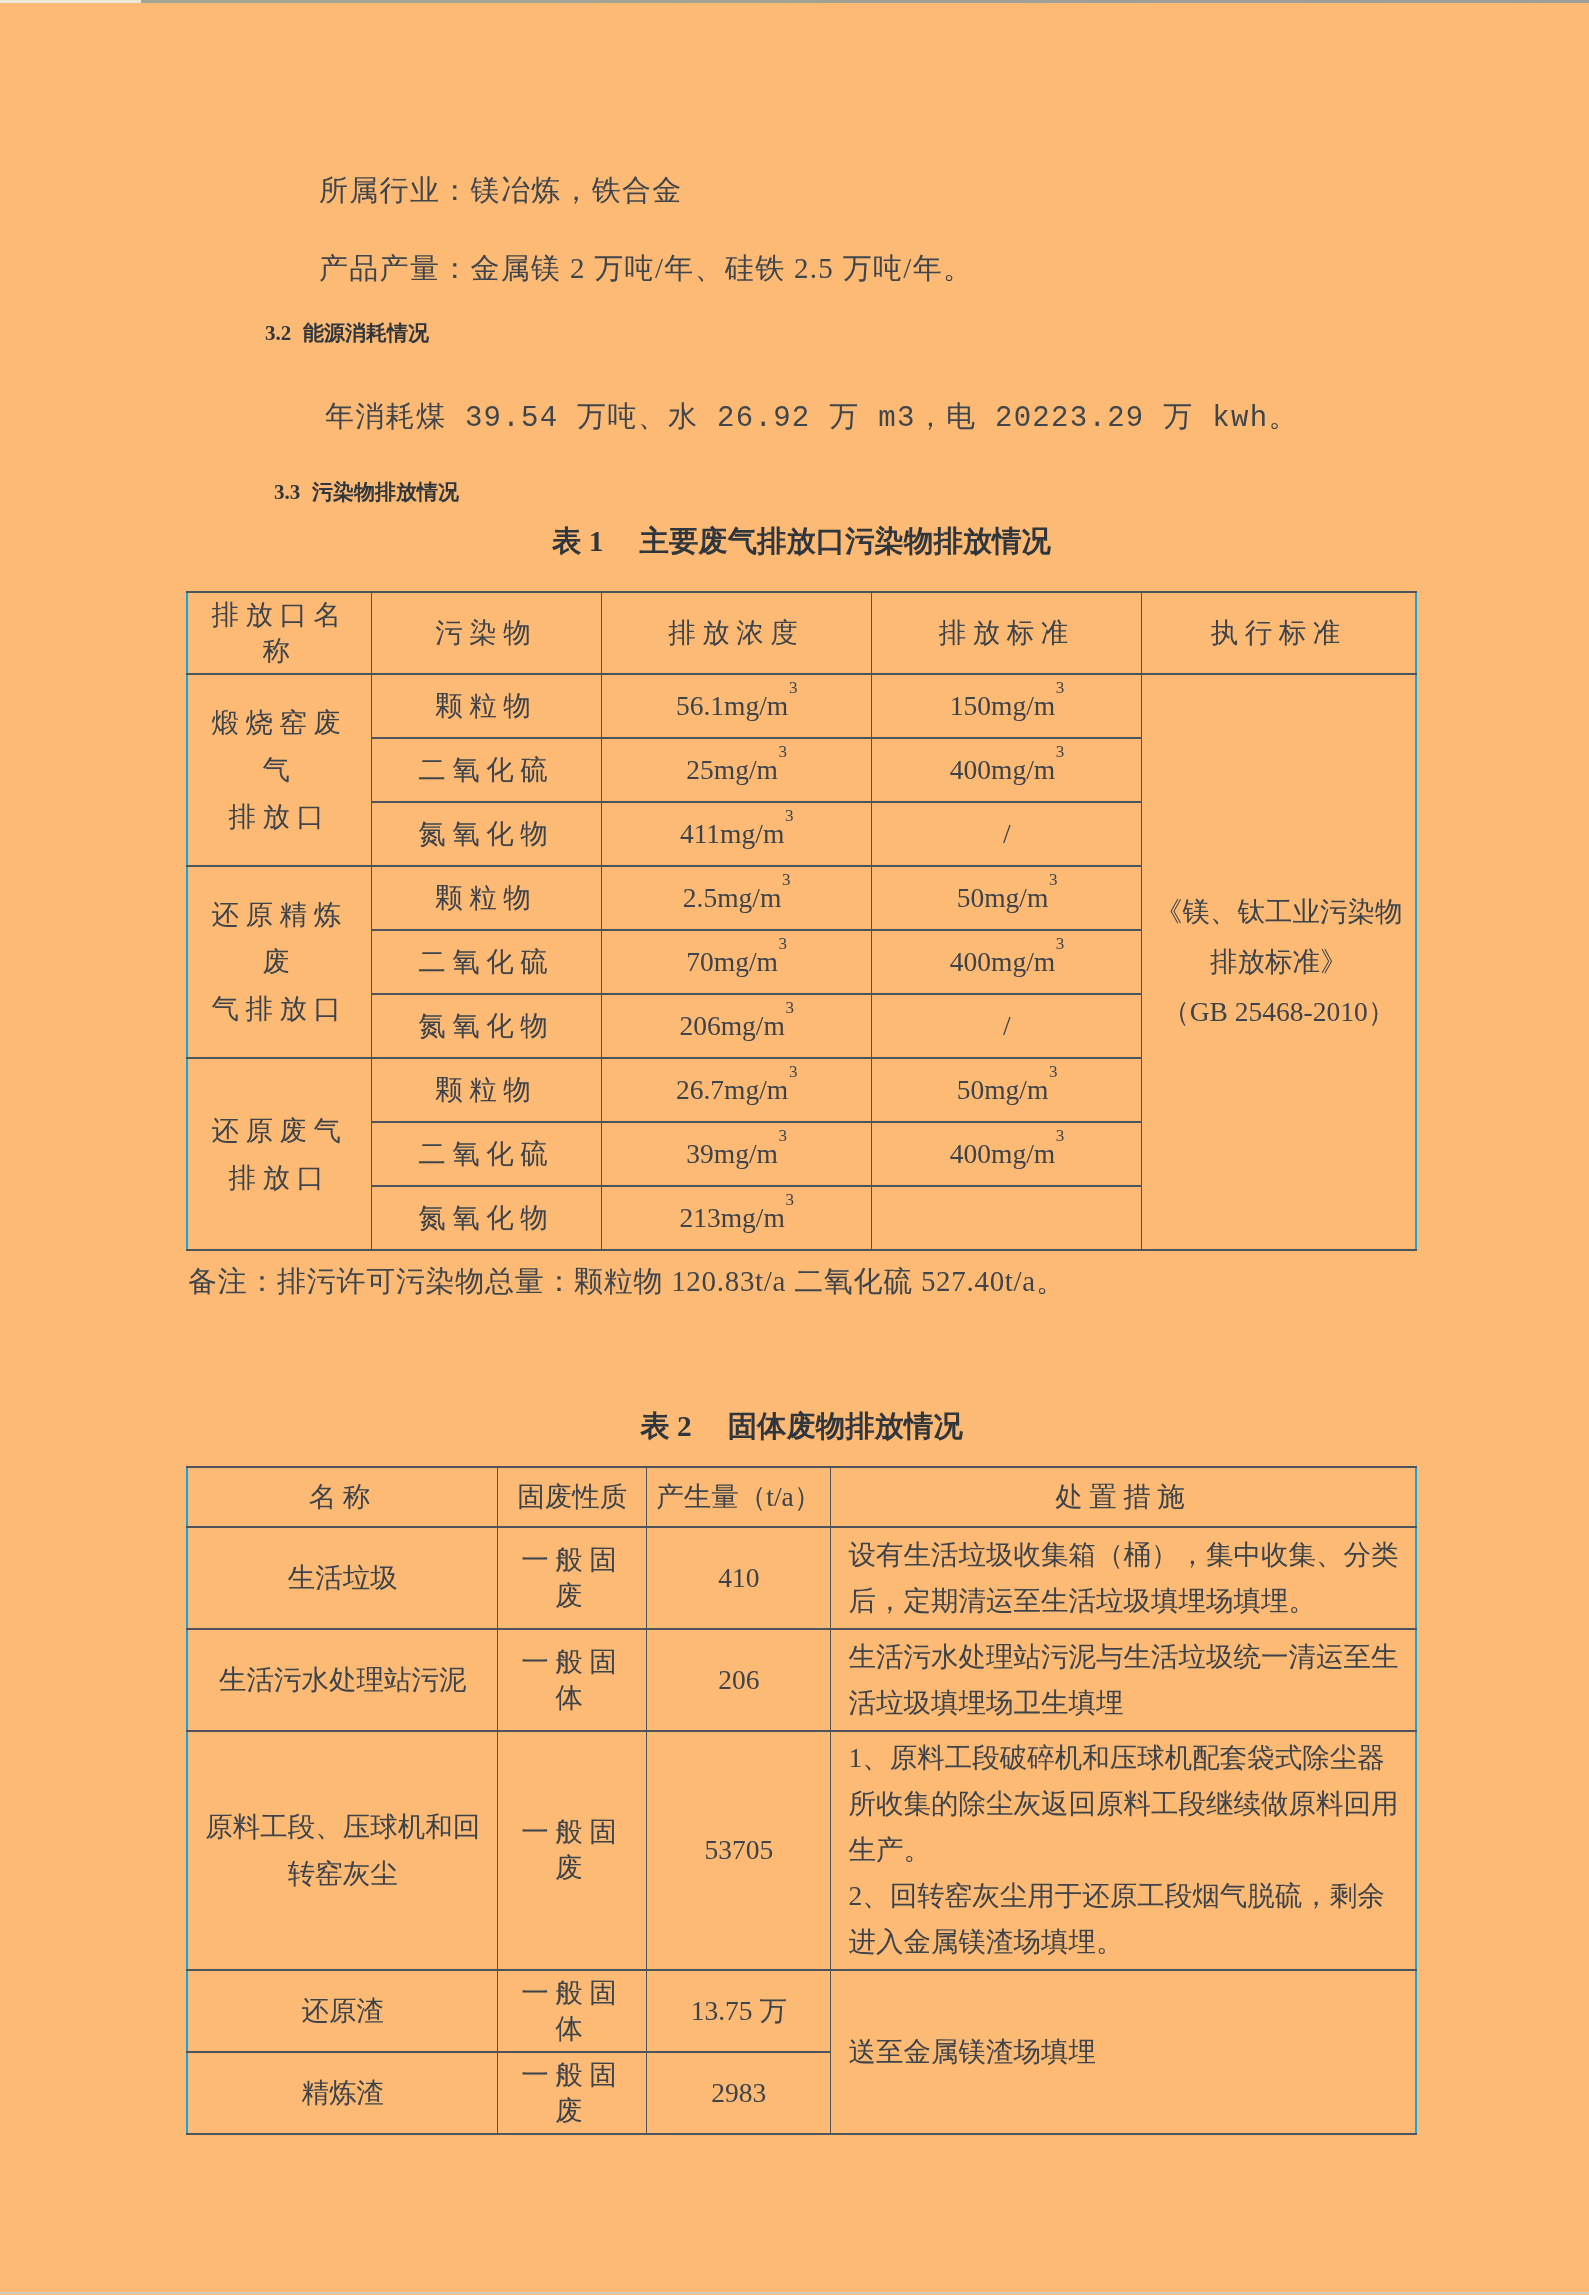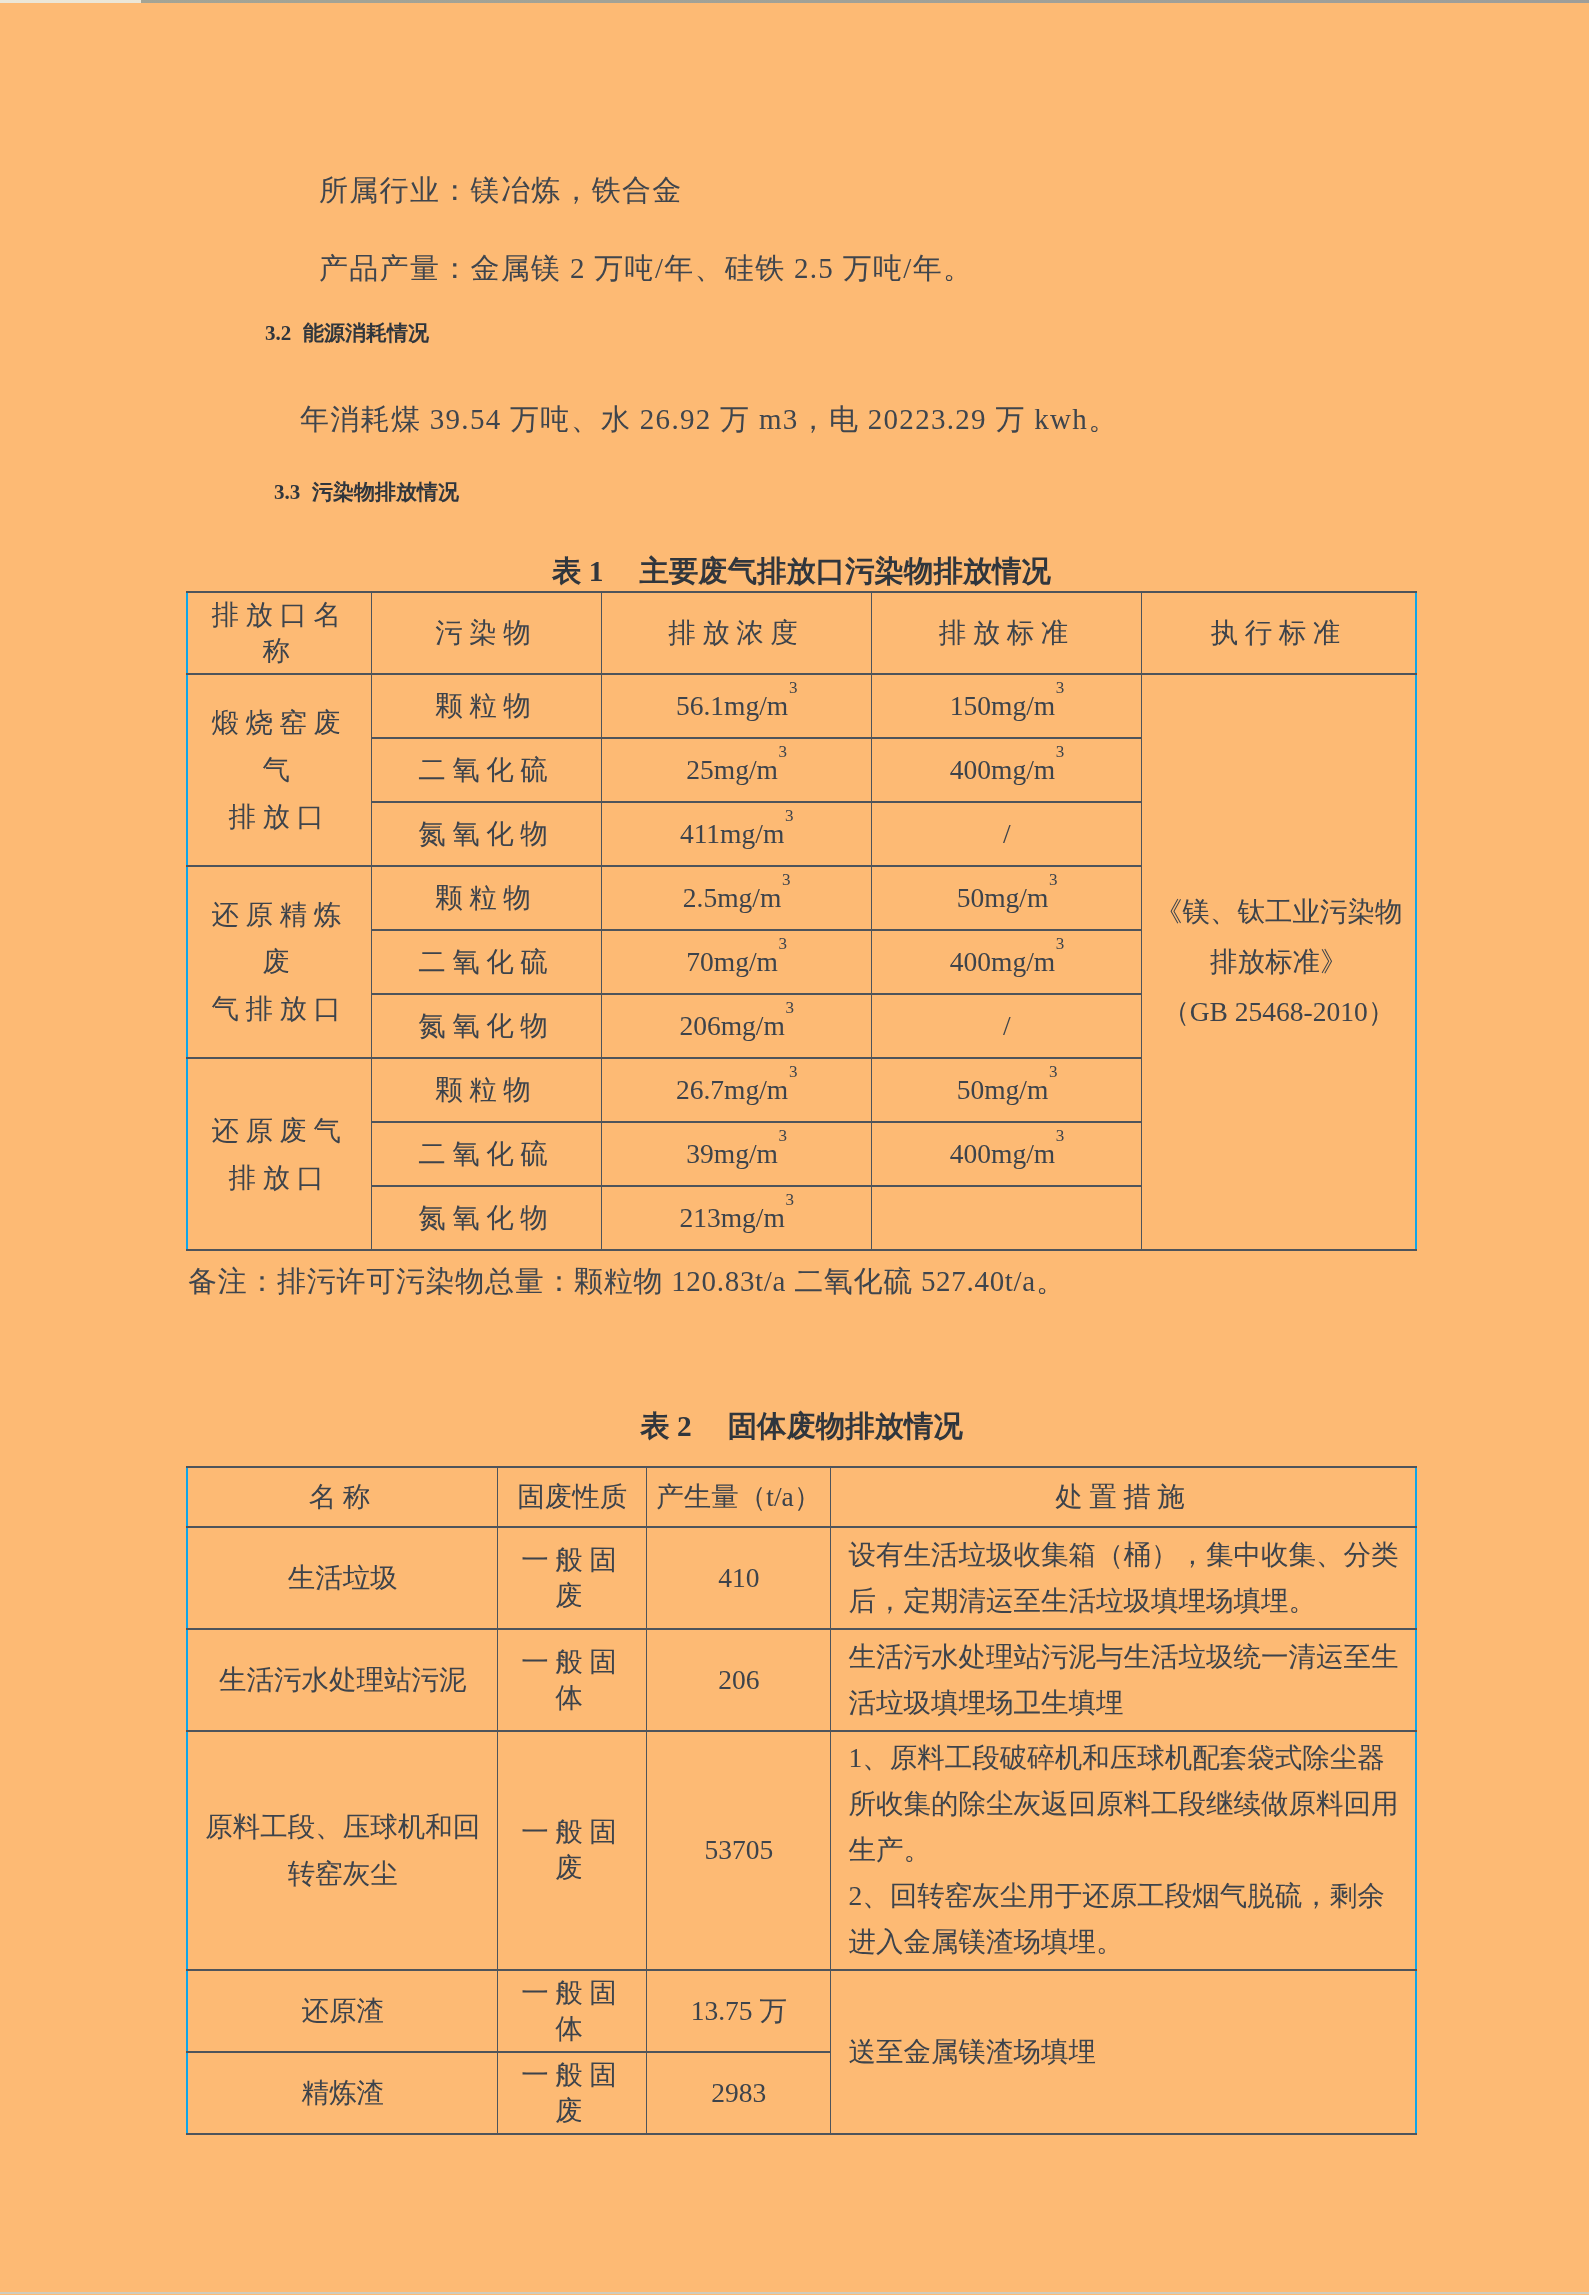--- a/index.html
+++ b/index.html
@@ -96,27 +96,27 @@
   <div class="scan-edge-bottom"></div>
 
   <div class="para" style="top:171px;left:319px;">所属行业：镁冶炼，铁合金</div>
 
   <div class="para" style="top:249px;left:319px;">产品产量：金属镁 2 万吨/年、硅铁 2.5 万吨/年。</div>
 
   <div class="heading" style="top:319px;left:265px;">
     <span class="hnum">3.2</span><span>能源消耗情况</span>
   </div>
 
-  <div class="para" style="top:400px;left:300px;">年消耗煤 39.54 万吨、水 26.92 万 m3，电 20223.29 万 kwh。</div>
+  <div class="para" style="top:400px;left:325px;font-family:Liberation Mono, monospace;">年消耗煤 39.54 万吨、水 26.92 万 m3，电 20223.29 万 kwh。</div>
 
   <div class="heading" style="top:478px;left:274px;">
     <span class="hnum">3.3</span><span>污染物排放情况</span>
   </div>
 
-  <div class="caption" style="top:552px;">
+  <div class="caption" style="top:522px;">
     <span class="cap-label">表 1</span><span>主要废气排放口污染物排放情况</span>
   </div>
 
   <table class="doc" id="t1" style="top:591px;">
     <colgroup>
       <col style="width:15%">
         <col style="width:18.7%">
         <col style="width:22%">
         <col style="width:22%">
         <col style="width:22.3%">

